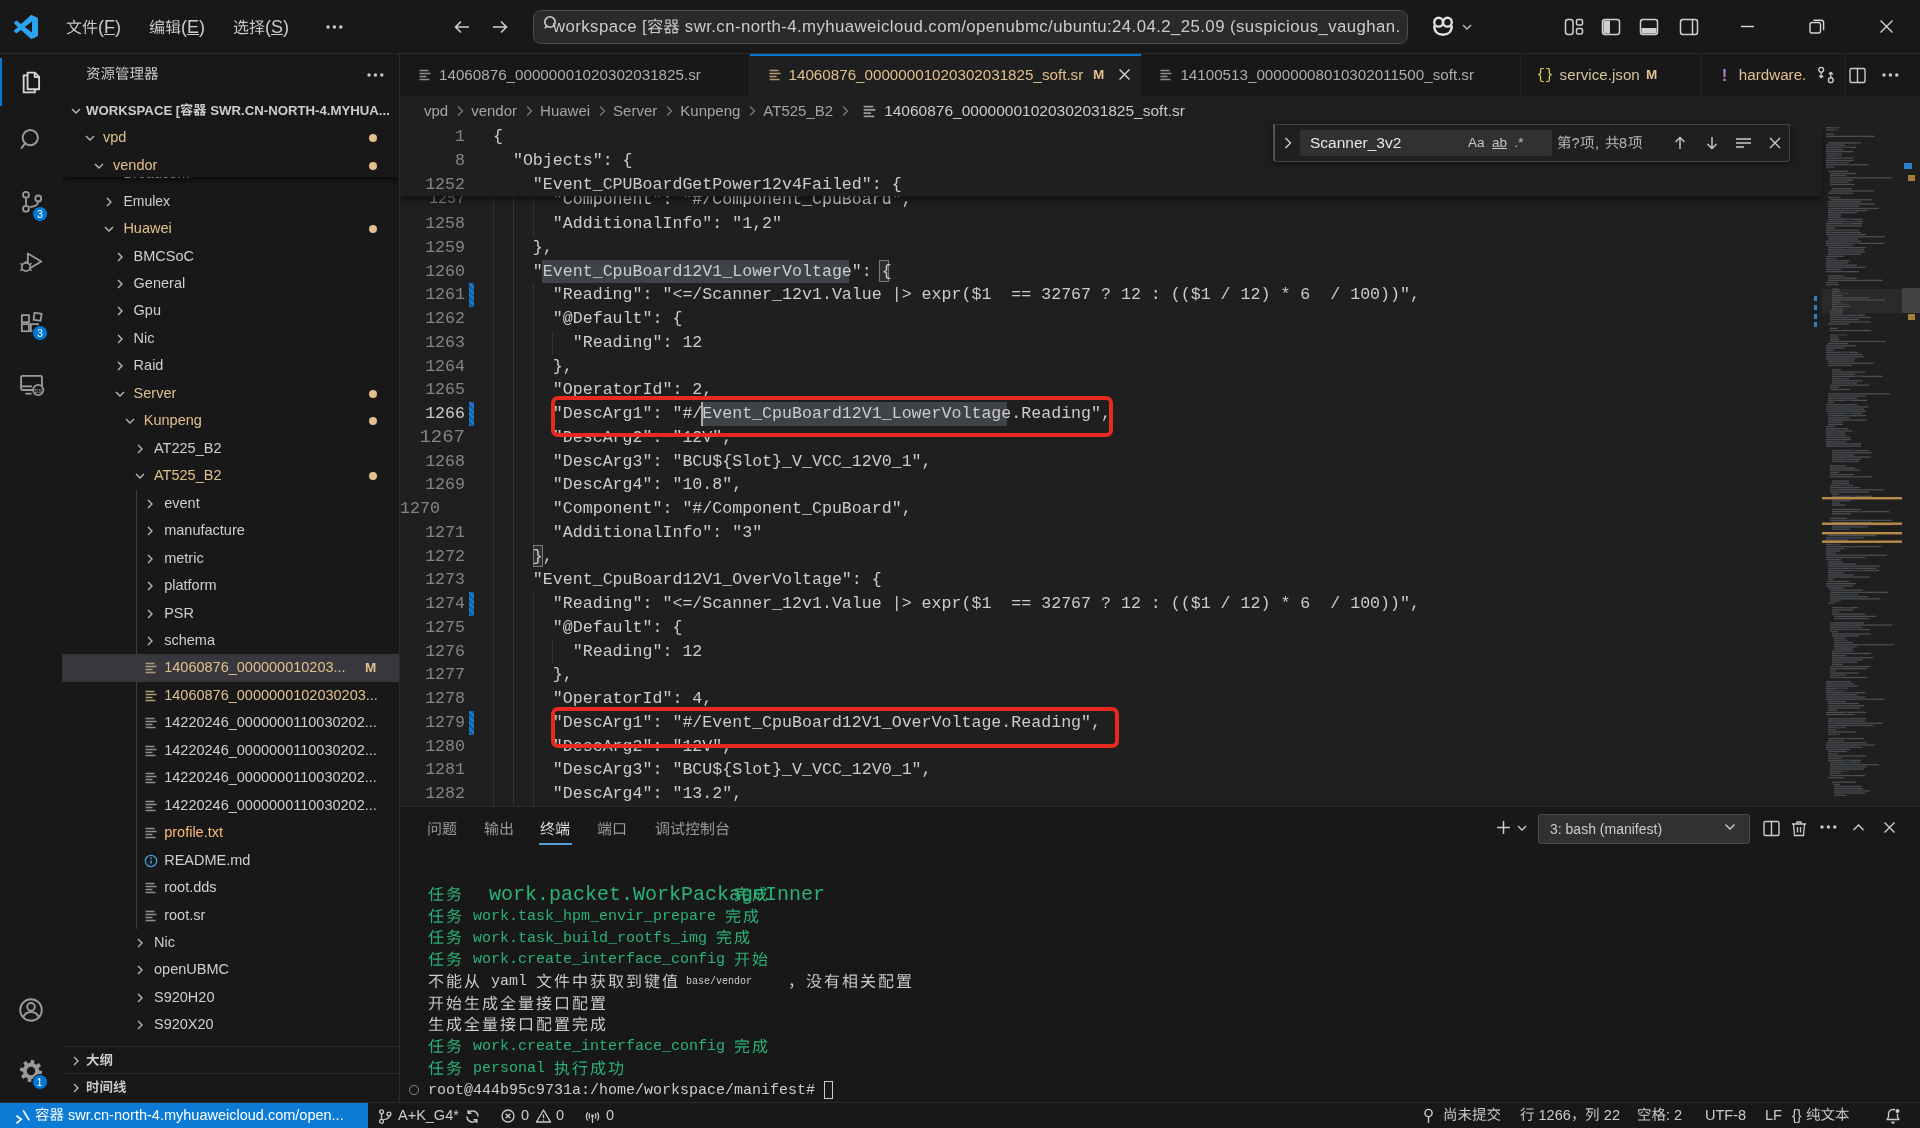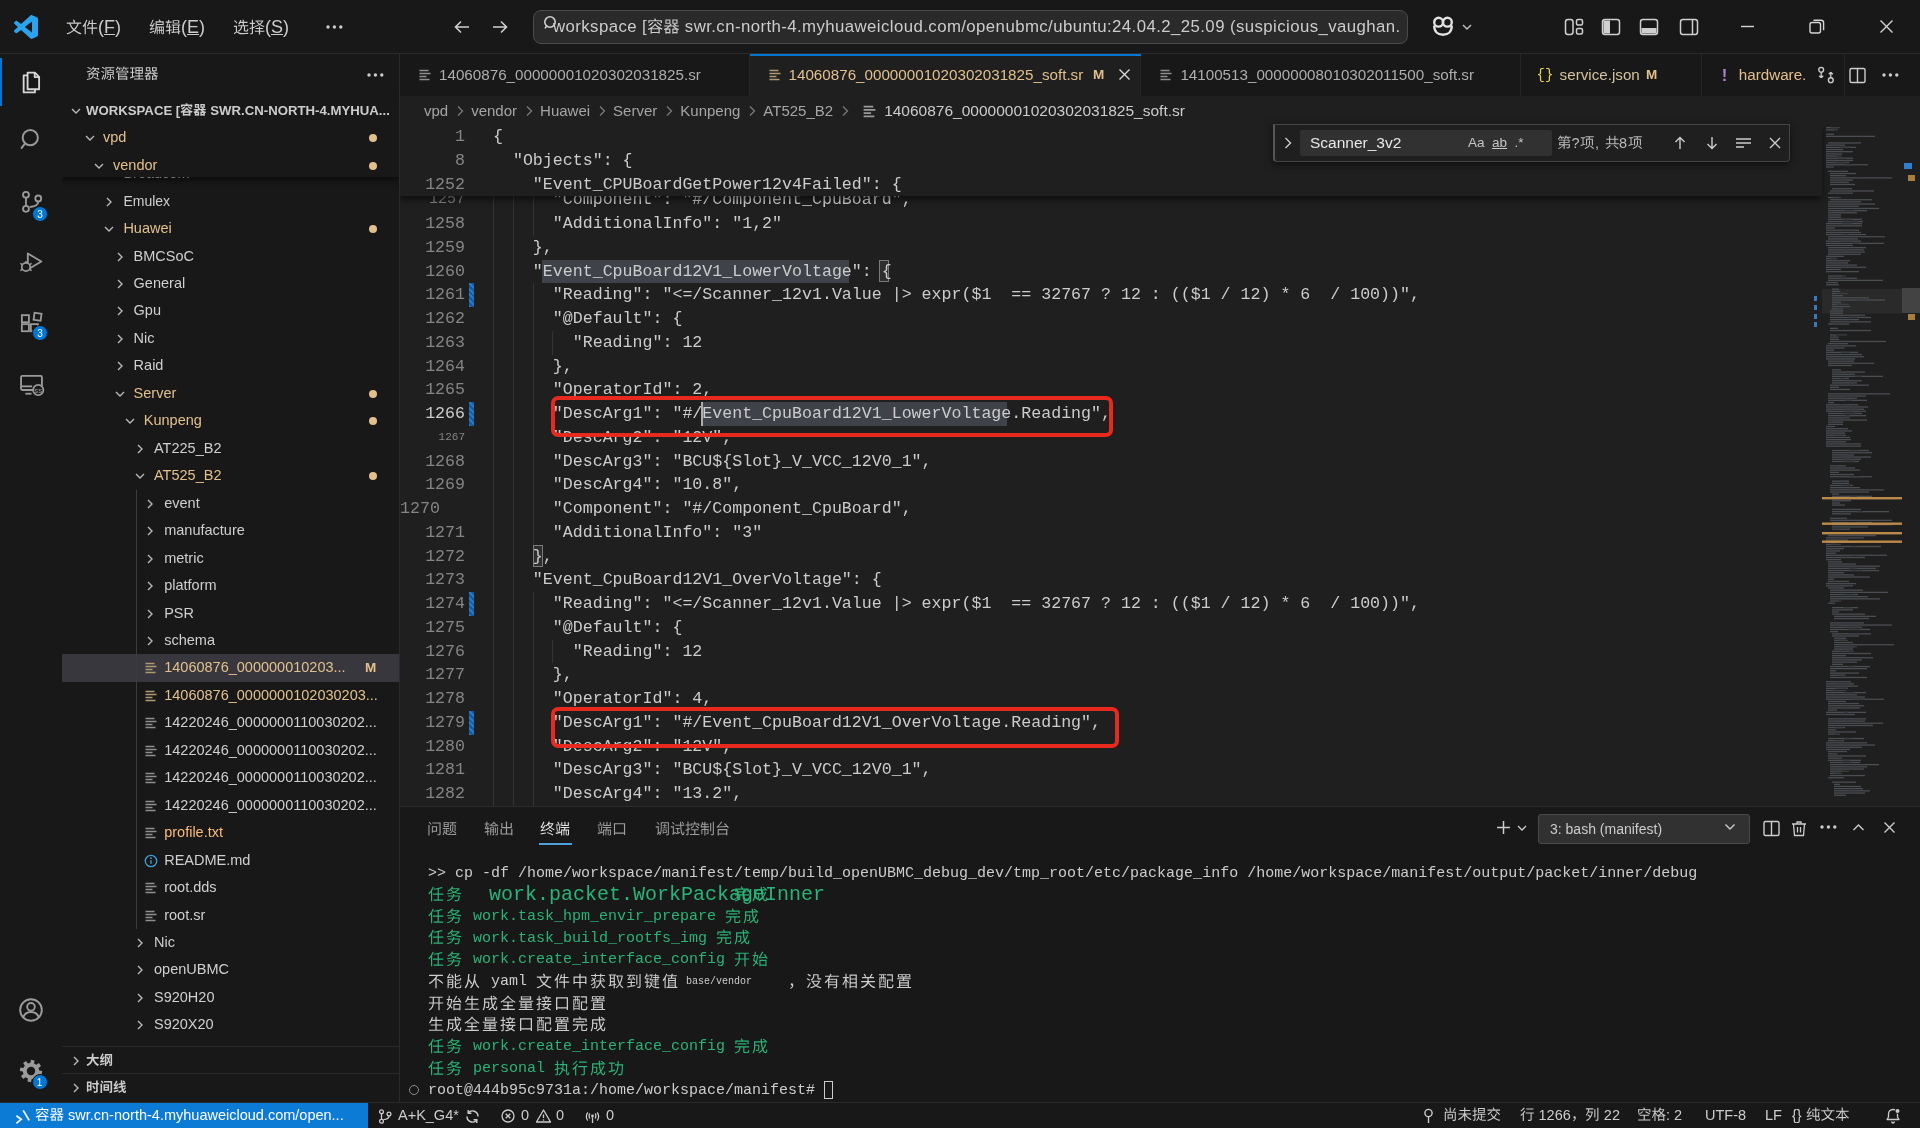--- a/index.html
+++ b/index.html
@@ -408,21 +408,21 @@
     <div class="abs mono" style="left:93.00px;top:253.4px;height:23.75px;line-height:23.75px;font-size:16.63px;color:#cccccc;white-space:pre;">      "OperatorId": 2,</div>
     <div class="abs" style="left:93.0px;top:277.15px;width:1px;height:23.75px;background:#333333"></div>
     <div class="abs" style="left:112.8px;top:277.15px;width:1px;height:23.75px;background:#333333"></div>
     <div class="abs" style="left:132.5px;top:277.15px;width:1px;height:23.75px;background:#333333"></div>
     <div class="abs mono" style="left:0;top:277.15px;width:65px;height:23.75px;line-height:23.75px;text-align:right;color:#cccccc;font-size:16.63px">1266</div>
     <div class="abs" style="left:69px;top:277.15px;width:5px;height:23.75px;background:repeating-linear-gradient(45deg,#1f7ad1 0 2px,#155a9c 2px 4px)"></div>
     <div class="abs mono" style="left:93.00px;top:277.15px;height:23.75px;line-height:23.75px;font-size:16.63px;color:#cccccc;white-space:pre;">      "DescArg1": "#/Event_CpuBoard12V1_LowerVoltage.Reading",</div>
     <div class="abs" style="left:93.0px;top:300.9px;width:1px;height:23.75px;background:#333333"></div>
     <div class="abs" style="left:112.8px;top:300.9px;width:1px;height:23.75px;background:#333333"></div>
     <div class="abs" style="left:132.5px;top:300.9px;width:1px;height:23.75px;background:#333333"></div>
-    <div class="abs mono" style="left:0;top:300.9px;width:65px;height:23.75px;line-height:23.75px;text-align:right;color:#858585;font-size:11px">1267</div>
+    <div class="abs mono" style="left:0;top:300.9px;width:65px;height:23.75px;line-height:23.75px;text-align:right;color:#858585;font-size:19px">1267</div>
     <div class="abs mono" style="left:93.00px;top:300.9px;height:23.75px;line-height:23.75px;font-size:16.63px;color:#cccccc;white-space:pre;">      "DescArg2": "12V",</div>
     <div class="abs" style="left:93.0px;top:324.65px;width:1px;height:23.75px;background:#333333"></div>
     <div class="abs" style="left:112.8px;top:324.65px;width:1px;height:23.75px;background:#333333"></div>
     <div class="abs" style="left:132.5px;top:324.65px;width:1px;height:23.75px;background:#333333"></div>
     <div class="abs mono" style="left:0;top:324.65px;width:65px;height:23.75px;line-height:23.75px;text-align:right;color:#858585;font-size:16.63px">1268</div>
     <div class="abs mono" style="left:93.00px;top:324.65px;height:23.75px;line-height:23.75px;font-size:16.63px;color:#cccccc;white-space:pre;">      "DescArg3": "BCU${Slot}_V_VCC_12V0_1",</div>
     <div class="abs" style="left:93.0px;top:348.4px;width:1px;height:23.75px;background:#333333"></div>
     <div class="abs" style="left:112.8px;top:348.4px;width:1px;height:23.75px;background:#333333"></div>
     <div class="abs" style="left:132.5px;top:348.4px;width:1px;height:23.75px;background:#333333"></div>
     <div class="abs mono" style="left:0;top:348.4px;width:65px;height:23.75px;line-height:23.75px;text-align:right;color:#858585;font-size:16.63px">1269</div>
@@ -983,21 +983,20 @@
       <circle cx="3" cy="3" r="1.7" fill="#cccccc"></circle>
       <circle cx="9.4" cy="3" r="1.7" fill="#cccccc"></circle>
       <circle cx="15.8" cy="3" r="1.7" fill="#cccccc"></circle>
     </svg>
     <svg class="abs" style="left:1452px;top:16px" width="13" height="9" viewBox="0 0 13 9">
       <path d="M1.5 7 6.5 2l5 5" stroke="#cccccc" stroke-width="1.4" fill="none"></path>
     </svg>
     <svg class="abs" style="left:1482px;top:13px" width="15" height="15" viewBox="0 0 15 15">
       <path d="M2.5 2.5l10 10M12.5 2.5l-10 10" stroke="#cccccc" stroke-width="1.4"></path>
     </svg>
-    <div class="abs mono" style="left:28.0px;top:55.5px;height:21.7px;line-height:21.7px;font-size:15px;color:#cccccc;white-space:pre">&gt;&gt; cp -df /home/workspace/manifest/temp/build_openUBMC_debug_dev/tmp_root/etc/package_info /home/workspace/manifest/output/packet/inner/debug</div>
     <div class="abs" style="left:28.0px;top:77.2px;height:21.7px;line-height:21.7px;color:#29b377"><svg width="36.0" height="16" viewBox="0 -880 2250 1000" style="vertical-align:-1.9px">
         <path d="M343 -31V41H944V-31H677V-340H960V-412H677V-691C767 -708 852 -729 920 -752L864 -815C741 -770 523 -731 337 -706C345 -689 356 -661 359 -643C437 -652 520 -663 601 -677V-412H304V-340H601V-31ZM295 -840C232 -683 130 -529 22 -431C36 -413 60 -374 68 -356C108 -395 148 -441 186 -492V80H260V-603C301 -671 338 -744 367 -817Z M1571 -381C1567 -345 1560 -312 1552 -282H1251V-216H1529C1471 -87 1360 -20 1182 14C1195 29 1216 62 1223 78C1421 31 1545 -53 1609 -216H1913C1896 -84 1876 -23 1853 -4C1842 5 1830 6 1809 6C1785 6 1720 5 1657 -1C1670 18 1679 46 1681 66C1741 69 1800 70 1831 69C1867 67 1890 61 1912 41C1947 10 1969 -66 1991 -248C1993 -259 1995 -282 1995 -282H1630C1638 -311 1644 -342 1649 -375ZM1870 -673C1811 -613 1729 -565 1634 -527C1555 -561 1492 -604 1449 -659L1463 -673ZM1507 -841C1455 -754 1356 -651 1215 -579C1231 -567 1252 -540 1262 -523C1313 -551 1359 -583 1400 -616C1440 -569 1490 -529 1549 -497C1430 -459 1298 -435 1171 -423C1183 -406 1196 -376 1201 -357C1347 -375 1498 -406 1633 -457C1749 -410 1889 -382 2044 -369C2053 -390 2070 -420 2086 -437C1952 -444 1827 -463 1722 -495C1833 -549 1927 -619 1987 -710L1942 -741L1929 -737H1522C1546 -766 1567 -796 1585 -826Z" fill="currentColor"></path>
       </svg></div>
     <div class="abs mono" style="left:77px;top:77.2px;height:21.7px;line-height:21.7px;font-size:20px;color:#29b377;white-space:pre"> work.packet.WorkPackageInner </div>
     <div class="abs" style="left:334.0px;top:77.2px;height:21.7px;line-height:21.7px;color:#29b377"><svg width="36.0" height="16" viewBox="0 -880 2250 1000" style="vertical-align:-1.9px">
         <path d="M227 -546V-477H771V-546ZM56 -360V-290H325C313 -112 272 -25 44 19C58 34 78 62 84 81C334 28 387 -81 402 -290H578V-39C578 41 601 64 694 64C713 64 827 64 847 64C927 64 948 29 957 -108C937 -114 905 -126 888 -138C885 -23 879 -5 841 -5C815 -5 721 -5 701 -5C660 -5 653 -10 653 -39V-290H943V-360ZM421 -827C439 -796 458 -758 471 -725H82V-503H157V-653H838V-503H916V-725H560C546 -762 520 -812 496 -849Z M1669 -839C1669 -782 1671 -725 1674 -670H1253V-389C1253 -259 1244 -86 1161 37C1179 46 1211 72 1224 87C1316 -45 1331 -247 1331 -388V-395H1514C1510 -223 1505 -159 1492 -144C1484 -135 1475 -133 1460 -133C1443 -133 1400 -133 1354 -138C1366 -119 1374 -89 1375 -68C1424 -65 1470 -65 1496 -67C1523 -70 1540 -77 1556 -96C1577 -123 1582 -208 1587 -433C1587 -443 1588 -465 1588 -465H1331V-597H1679C1691 -435 1715 -287 1753 -172C1687 -96 1610 -34 1521 13C1537 28 1564 59 1576 75C1653 29 1722 -26 1783 -92C1829 11 1889 73 1966 73C2043 73 2071 23 2084 -148C2064 -155 2036 -172 2019 -189C2013 -56 2001 -4 1972 -4C1921 -4 1876 -61 1839 -159C1913 -255 1972 -369 2015 -500L1940 -519C1908 -418 1865 -327 1811 -247C1785 -344 1766 -463 1755 -597H2076V-670H1751C1748 -725 1747 -781 1747 -839ZM1796 -790C1860 -757 1937 -706 1975 -670L2022 -722C1983 -756 1904 -805 1841 -836Z" fill="currentColor"></path>
       </svg></div>
     <div class="abs" style="left:28.0px;top:98.9px;height:21.7px;line-height:21.7px;color:#29b377"><svg width="36.0" height="16" viewBox="0 -880 2250 1000" style="vertical-align:-1.9px">
         <path d="M343 -31V41H944V-31H677V-340H960V-412H677V-691C767 -708 852 -729 920 -752L864 -815C741 -770 523 -731 337 -706C345 -689 356 -661 359 -643C437 -652 520 -663 601 -677V-412H304V-340H601V-31ZM295 -840C232 -683 130 -529 22 -431C36 -413 60 -374 68 -356C108 -395 148 -441 186 -492V80H260V-603C301 -671 338 -744 367 -817Z M1571 -381C1567 -345 1560 -312 1552 -282H1251V-216H1529C1471 -87 1360 -20 1182 14C1195 29 1216 62 1223 78C1421 31 1545 -53 1609 -216H1913C1896 -84 1876 -23 1853 -4C1842 5 1830 6 1809 6C1785 6 1720 5 1657 -1C1670 18 1679 46 1681 66C1741 69 1800 70 1831 69C1867 67 1890 61 1912 41C1947 10 1969 -66 1991 -248C1993 -259 1995 -282 1995 -282H1630C1638 -311 1644 -342 1649 -375ZM1870 -673C1811 -613 1729 -565 1634 -527C1555 -561 1492 -604 1449 -659L1463 -673ZM1507 -841C1455 -754 1356 -651 1215 -579C1231 -567 1252 -540 1262 -523C1313 -551 1359 -583 1400 -616C1440 -569 1490 -529 1549 -497C1430 -459 1298 -435 1171 -423C1183 -406 1196 -376 1201 -357C1347 -375 1498 -406 1633 -457C1749 -410 1889 -382 2044 -369C2053 -390 2070 -420 2086 -437C1952 -444 1827 -463 1722 -495C1833 -549 1927 -619 1987 -710L1942 -741L1929 -737H1522C1546 -766 1567 -796 1585 -826Z" fill="currentColor"></path>
       </svg></div>

